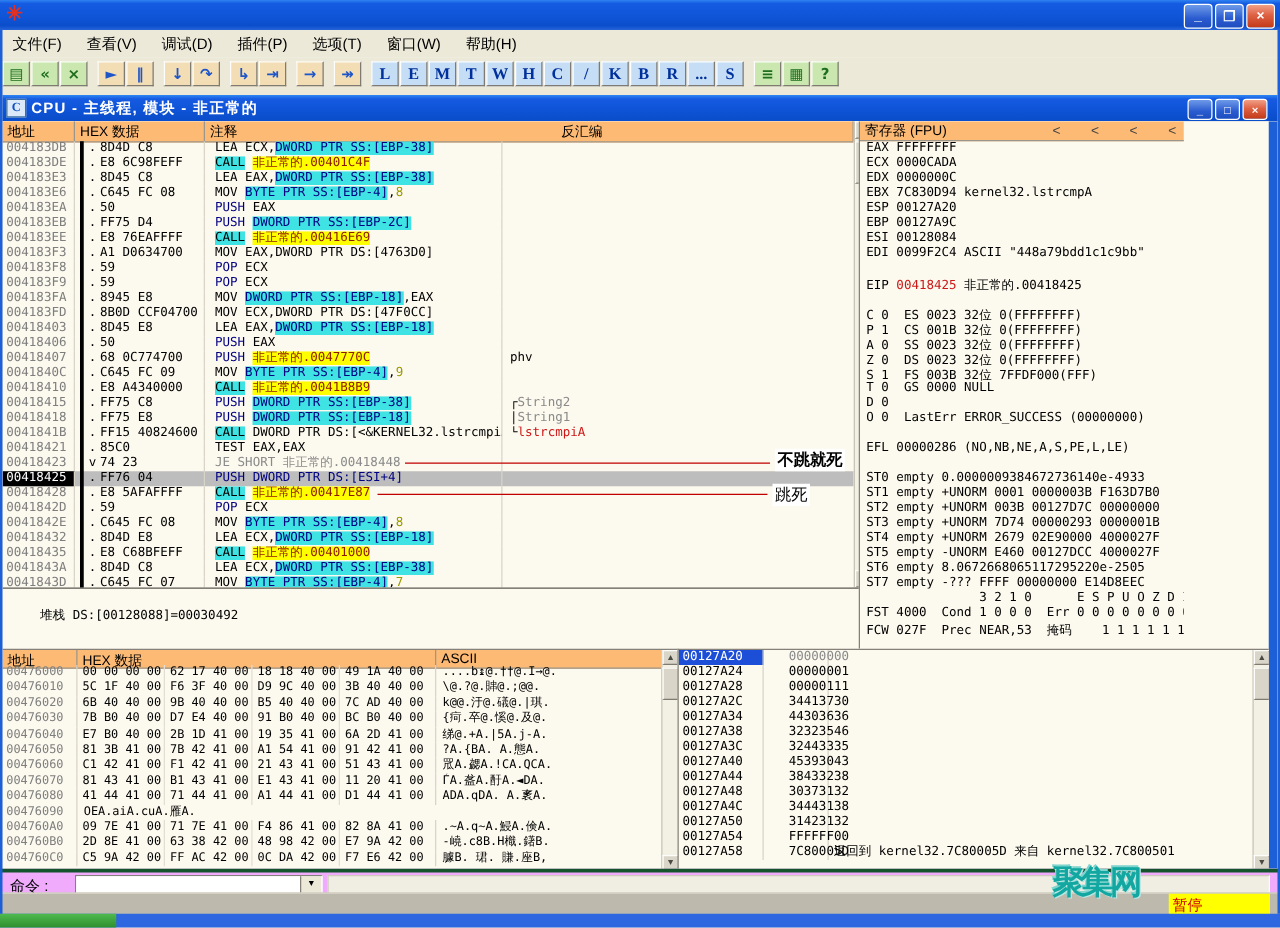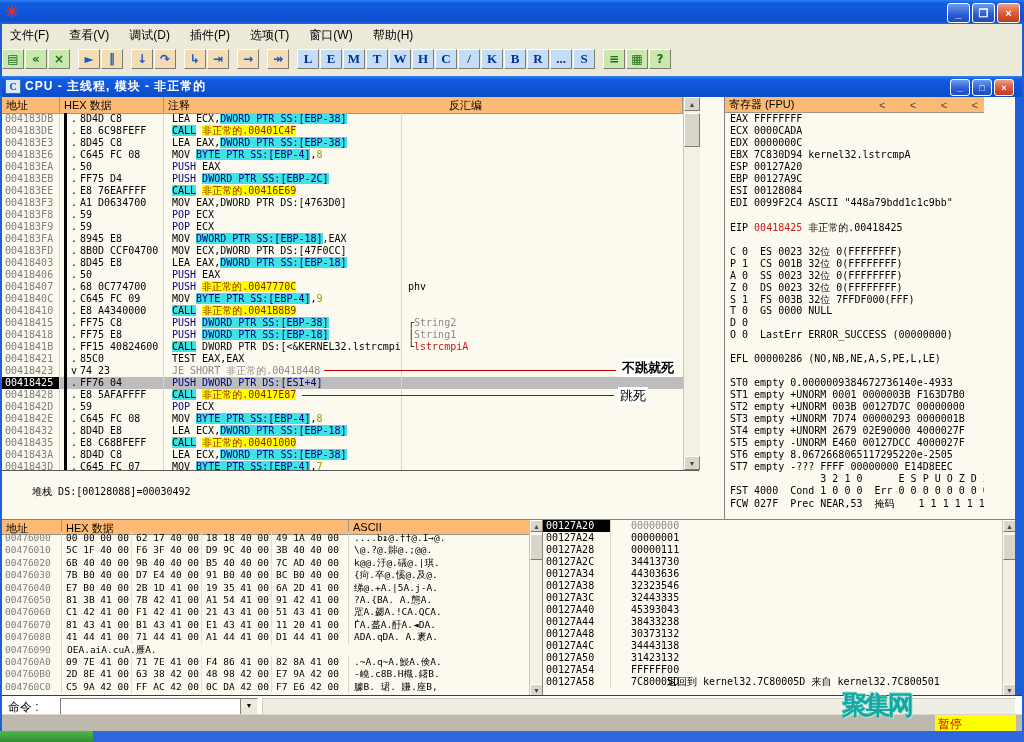--- a/index.html
+++ b/index.html
@@ -70,48 +70,48 @@
   .sb{position:absolute;background:#F3F0E4;border-left:1px solid #C8C4B8}
   .sb .ar{height:14px;background:#D9D5C9;border:1px solid;border-color:#FDFDFB #7F7B73 #7F7B73 #FDFDFB;
           font-size:7px;text-align:center;line-height:13px;color:#4A4A42;box-sizing:border-box}
   .sb .thumb{background:#D9D5C9;border:1px solid;border-color:#FDFDFB #7F7B73 #7F7B73 #FDFDFB;box-sizing:border-box}
 
   
   #info{left:0;top:373px;width:697px;height:49px;border-top:1px solid #5A5A52;background:#FCF9EE;
         font:10px "DejaVu Sans Mono",monospace;padding:3px 6px;box-sizing:border-box;white-space:pre}
 
   
-  #regs{left:722px;top:0;width:260px;height:422px;border-left:1px solid #84807A;background:#FCF9EE;box-sizing:border-box}
+  #regs{left:685px;top:0;width:260px;height:422px;border-left:1px solid #84807A;background:#FCF9EE;box-sizing:border-box}
   #regs-hdr{height:15px;display:flex;justify-content:space-between;align-items:center;padding:0 6px 0 4px}
   #reg-lines{position:absolute;left:0;top:16px;right:0;bottom:0;overflow:hidden;padding-left:5px}
   .reg-line{height:12px;line-height:12px;font:10px "DejaVu Sans Mono",monospace;white-space:pre;overflow:hidden}
 
   
   #dump{left:0;top:422px;width:540px;height:176px;border-top:1px solid #84807A;background:#FCF9EE;box-sizing:border-box}
   #dump-hdr{height:14px;width:527px}
   #dump-rows{position:absolute;left:0;top:12px;width:527px;height:198px;overflow:hidden}
   .dumprow{height:12.4px;display:flex;font:9.5px "DejaVu Sans Mono",monospace;line-height:12.4px;white-space:pre}
   .d-addr{width:60px;color:#7E7E7E;padding-left:3px;box-sizing:border-box;border-right:1px solid #D8D4C8}
   .d-hex{width:287px;display:flex;border-right:1px solid #D8D4C8;box-sizing:border-box}
   .grp{width:70px;padding-left:4px;box-sizing:border-box;border-right:1px solid #E2DED2;overflow:hidden}
   .grp:last-child{border-right:none}
   .d-ascii{flex:1;padding-left:5px;overflow:hidden}
 
   
   #stack{left:540px;top:422px;width:473px;height:176px;border-top:1px solid #84807A;border-left:1px solid #84807A;
          background:#FCF9EE;box-sizing:border-box;overflow:hidden}
   .strow{height:12px;display:flex;font:10px "DejaVu Sans Mono",monospace;line-height:12px;white-space:pre}
   .t-addr{width:68px;padding-left:3px;box-sizing:border-box;border-right:1px solid #D8D4C8}
-  .t-addr.sel{background:#000000;color:#fff}
+  .t-addr.sel{background:#1d4ed8;color:#fff}
   .t-val{width:52px;padding-left:20px;box-sizing:border-box;border-right:1px solid #D8D4C8}
   .t-val.dim{color:#8A8A8A}
   .t-cmt{flex:1;padding-left:4px;overflow:hidden}
 
   
-  #cmdbar{left:0;top:695px;width:1024px;height:19px;background:#ffffff;border-top:1px solid #14532d}
+  #cmdbar{left:0;top:695px;width:1024px;height:19px;background:#f0abfc;border-top:3px solid #14532d}
   #cmd-label{left:8px;top:3px;font:12px "Liberation Sans",sans-serif}
   #cmd-combo{left:60px;top:2px;width:196px;height:15px;background:#fff;border:1px solid;
              border-color:#84807A #FDFDFB #FDFDFB #84807A;display:flex}
   #cmd-input{flex:1;border:none;outline:none;font:11px "Liberation Sans",sans-serif;padding:0 2px;background:#fff}
   #cmd-drop{width:16px;background:#ECE9D8;border-left:1px solid #84807A;font-size:7px;text-align:center;line-height:14px;color:#000}
   #cmd-rest{left:262px;top:2px;width:752px;height:15px;background:#F0EDE2;border:1px solid;border-color:#CFCBBF #FDFDFB #FDFDFB #CFCBBF}
   #statusbar{left:0;top:714px;width:1024px;height:17px;background:#BDB9AC;border-top:1px solid #DAD6CA}
   #pause-badge{left:935px;top:0;width:81px;height:17px;background:#FFFF00;color:#D00000;
                font:12px "DejaVu Sans",sans-serif;padding:1px 3px;box-sizing:border-box}
   #status-grip{left:1016px;top:0;width:8px;height:17px;background:#BDB9AC}

